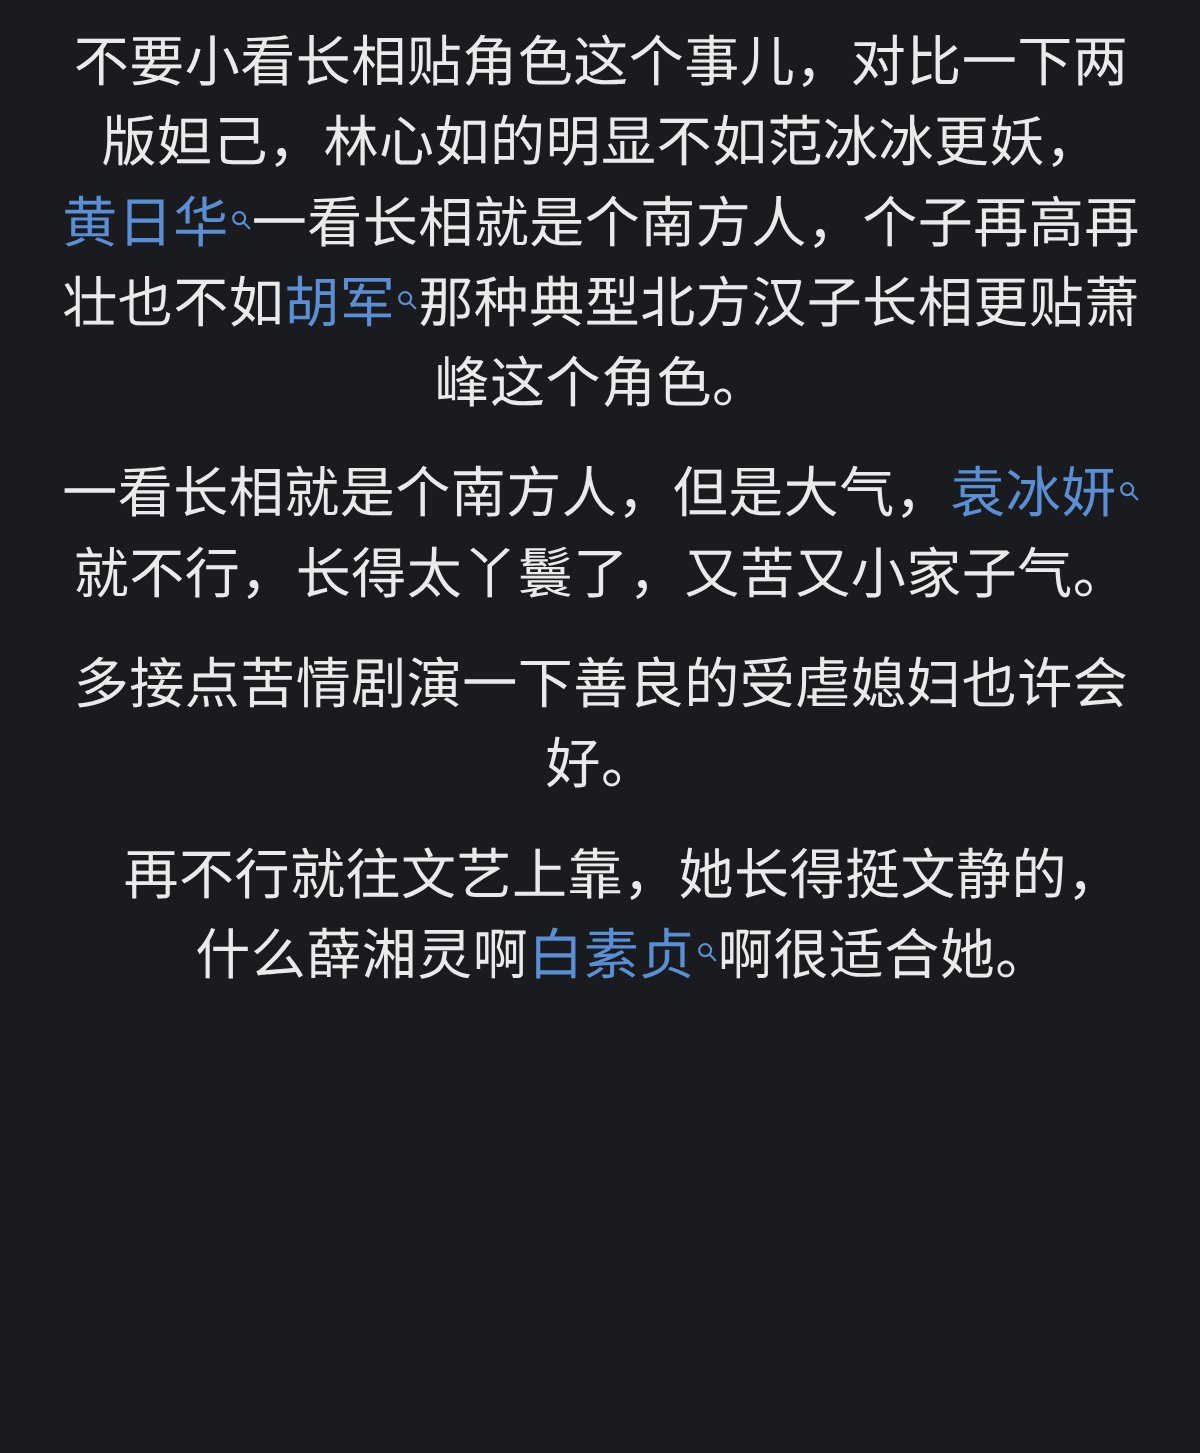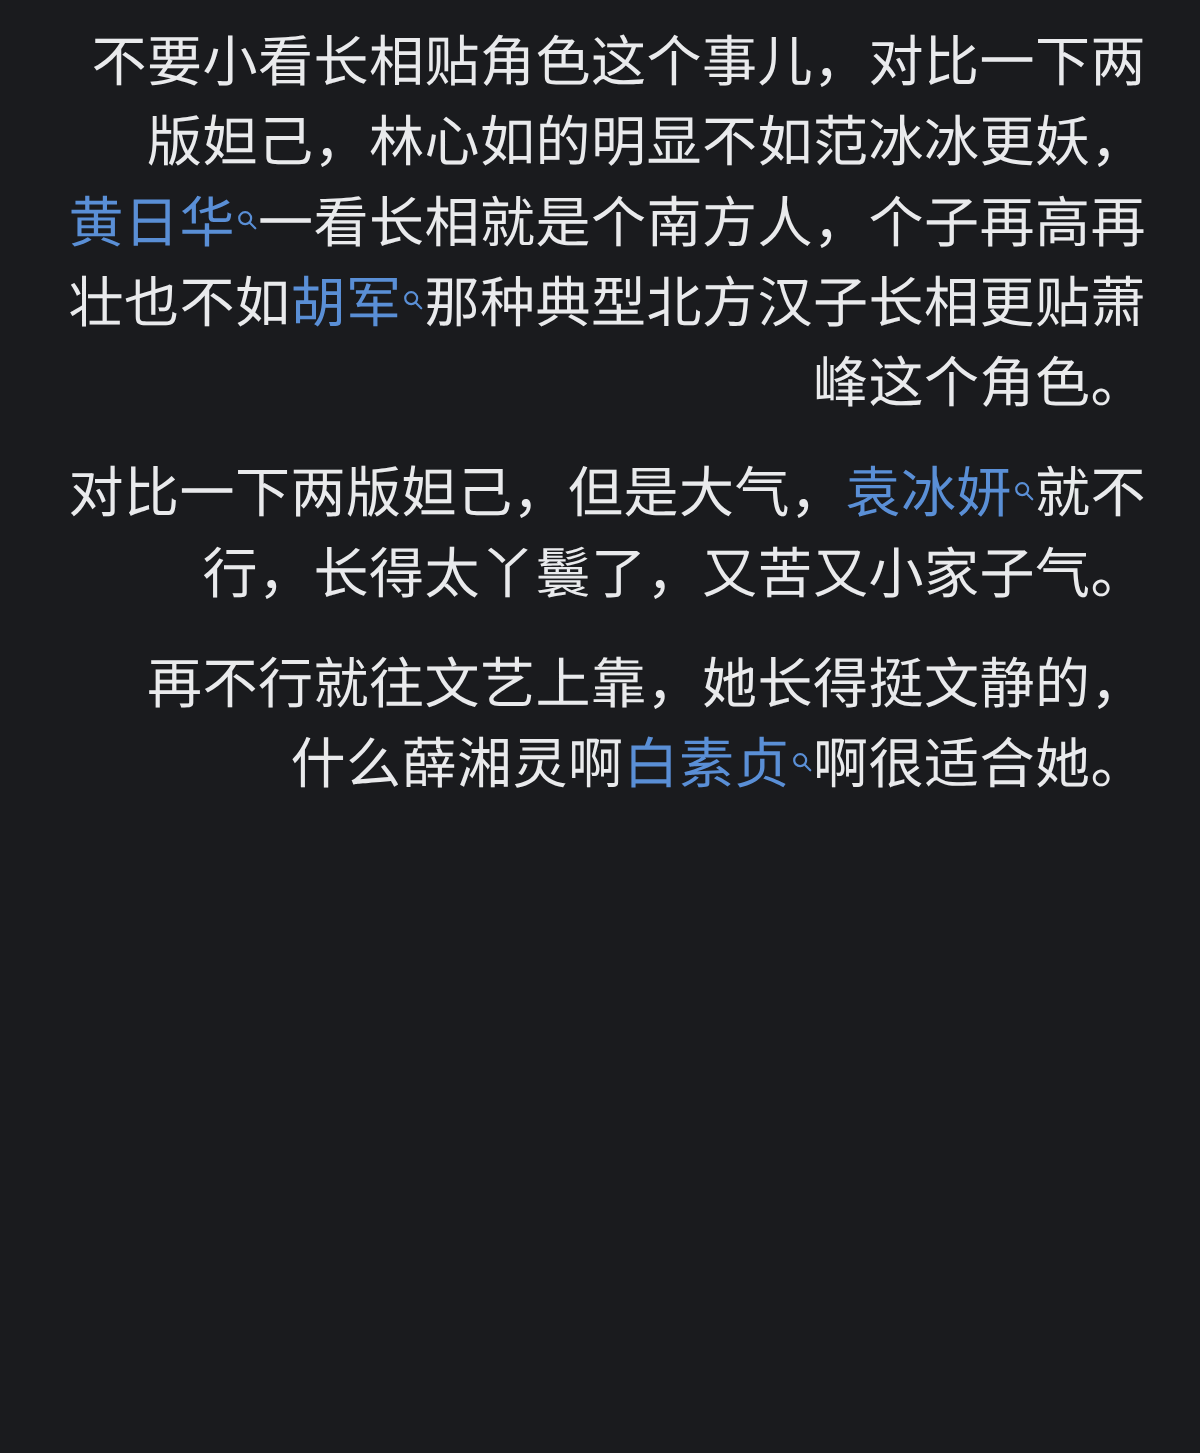--- a/index.html
+++ b/index.html
@@ -22,21 +22,21 @@
     box-sizing: border-box;
     background: #1a1b1e;
     padding: 22px 54px 0 56px;
   }
   .para {
     font-size: 55px;
     line-height: 1.46;
     letter-spacing: 0.5px;
     color: #e9eaec;
     margin: 0 0 30px 0;
-    text-align: right;
+    text-align: center;
     word-break: break-all;
     font-weight: 400;
   }
   .para:last-child {
     margin-bottom: 0;
     margin-left: 44px;
   }
   .entity {
     color: #5a8fd6;
     position: relative;
@@ -63,22 +63,23 @@
 
 <div id="page">
   <div id="paragraphs">
       <div class="para"><span>不要小看长相贴角色这个事儿，对比一下两版妲己，林心如的明显不如范冰冰更妖，</span><span class="entity"><span>黄日华</span><span class="mag"><svg viewBox="0 0 24 24" fill="none" xmlns="http://www.w3.org/2000/svg">
               <circle cx="10" cy="10" r="6.5" stroke="currentColor" stroke-width="2.4"></circle>
               <line x1="14.8" y1="14.8" x2="21" y2="21" stroke="currentColor" stroke-width="2.4" stroke-linecap="round"></line>
             </svg></span></span><span>一看长相就是个南方人，个子再高再壮也不如</span><span class="entity"><span>胡军</span><span class="mag"><svg viewBox="0 0 24 24" fill="none" xmlns="http://www.w3.org/2000/svg">
               <circle cx="10" cy="10" r="6.5" stroke="currentColor" stroke-width="2.4"></circle>
               <line x1="14.8" y1="14.8" x2="21" y2="21" stroke="currentColor" stroke-width="2.4" stroke-linecap="round"></line>
             </svg></span></span><span>那种典型北方汉子长相更贴萧峰这个角色。</span></div>
-      <div class="para"><span>对比一下两版妲己，但是大气，</span><span class="entity"><span>袁冰妍</span><span class="mag"><svg viewBox="0 0 24 24" fill="none" xmlns="http://www.w3.org/2000/svg">
+      <div class="para"><span>一看长相就是个南方人，但是大气，</span><span class="entity"><span>袁冰妍</span><span class="mag"><svg viewBox="0 0 24 24" fill="none" xmlns="http://www.w3.org/2000/svg">
               <circle cx="10" cy="10" r="6.5" stroke="currentColor" stroke-width="2.4"></circle>
               <line x1="14.8" y1="14.8" x2="21" y2="21" stroke="currentColor" stroke-width="2.4" stroke-linecap="round"></line>
             </svg></span></span><span>就不行，长得太丫鬟了，又苦又小家子气。</span></div>
+      <div class="para"><span>多接点苦情剧演一下善良的受虐媳妇也许会好。</span></div>
       <div class="para"><span>再不行就往文艺上靠，她长得挺文静的，什么薛湘灵啊</span><span class="entity"><span>白素贞</span><span class="mag"><svg viewBox="0 0 24 24" fill="none" xmlns="http://www.w3.org/2000/svg">
               <circle cx="10" cy="10" r="6.5" stroke="currentColor" stroke-width="2.4"></circle>
               <line x1="14.8" y1="14.8" x2="21" y2="21" stroke="currentColor" stroke-width="2.4" stroke-linecap="round"></line>
             </svg></span></span><span>啊很适合她。</span></div>
     </div>
 </div>
 
 </body></html>

